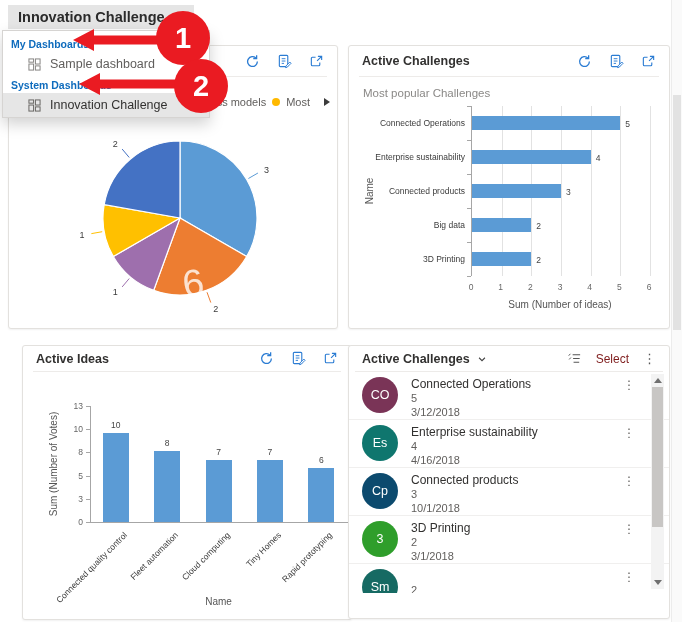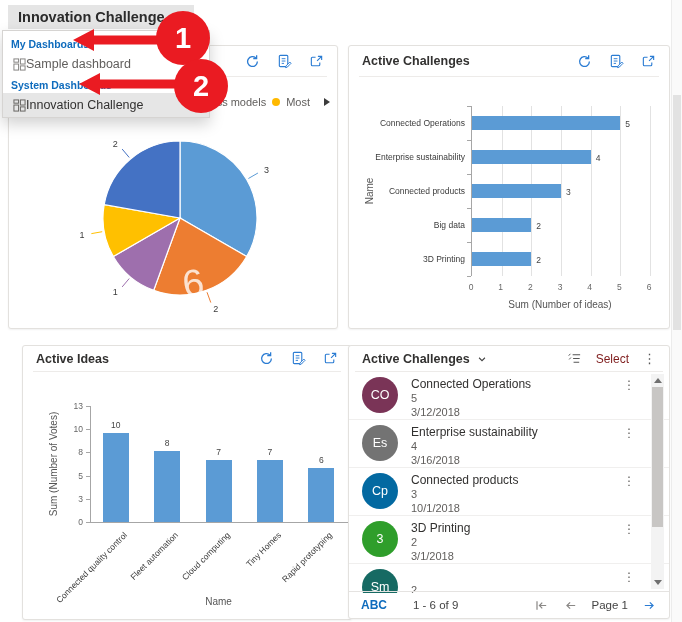--- a/index.html
+++ b/index.html
@@ -17,22 +17,22 @@
   .hr{height:1px;background:#EDEBE9;margin:0 10px;}
   .subtitle{font-size:11.5px;color:#8A8886;padding:10px 0 0 14px;}
   
   .selector{position:absolute;left:8px;top:5px;height:24px;background:#E5E5E5;display:flex;
             align-items:center;padding:0 10px;cursor:pointer;z-index:40;}
   .selector .t{font-size:14.5px;font-weight:600;color:#2B2B2B;}
   .selector .chev{margin-left:8px;color:#444;}
   .menu{position:absolute;left:2px;top:30px;width:206px;background:#fff;border:1px solid #D6D4D2;
         box-shadow:0 6px 14px rgba(0,0,0,.18);z-index:50;padding-top:4px;}
   .menu-group{font-size:10.5px;font-weight:700;color:#0F6CBD;padding:3px 0 2px 8px;cursor:pointer;}
-  .menu-item{display:flex;align-items:center;height:24px;padding-left:10px;font-size:12.5px;
-             color:#605E5C;cursor:pointer;}
+  .menu-item{display:flex;align-items:center;height:24px;padding-left:25px;font-size:12.5px;
+             color:#605E5C;cursor:pointer;gap:9px;}
   .menu-item.sel{background:#E6E6E6;color:#323130;}
   
   .overlay{position:absolute;left:0;top:0;z-index:120;pointer-events:none;}
   
   .legend-row{position:absolute;top:50px;left:0;right:7px;display:flex;justify-content:flex-end;
               align-items:center;gap:6px;font-size:11px;color:#605E5C;}
   .legend-dot{width:8px;height:8px;border-radius:50%;display:inline-block;}
   .legend-more{width:0;height:0;border-left:6px solid #3b3b3b;border-top:4px solid transparent;
                border-bottom:4px solid transparent;margin-left:8px;}
   
@@ -147,20 +147,21 @@
         </span>
       <span class="icon-btn">
           <svg viewBox="0 0 16 16">
             <path d="M7 3.5H3.5a1 1 0 0 0-1 1v7a1 1 0 0 0 1 1h7a1 1 0 0 0 1-1V9" fill="none" stroke="currentColor" stroke-width="1.2"></path>
             <path d="M9.5 2.5h4v4M13.2 2.8L8.6 7.4" fill="none" stroke="currentColor" stroke-width="1.2"></path>
           </svg>
         </span>
     </span>
   </div>
   <div class="hr"></div>
+  <div class="subtitle">Most popular Challenges</div>
   <div id="hbar-chart" style="position:absolute;left:0;top:0;width:322px;height:284px;">
       <div class="hplot" style="left: 122px; top: 60px; width: 178px; height: 170px;">
         <div class="hgrid" style="left: 29.6667px;"></div>
         <div class="hgrid" style="left: 59.3333px;"></div>
         <div class="hgrid" style="left: 89px;"></div>
         <div class="hgrid" style="left: 118.667px;"></div>
         <div class="hgrid" style="left: 148.333px;"></div>
         <div class="hgrid" style="left: 178px;"></div>
       </div>
       <div class="xticklab" style="left: 122px; top: 236px;">0</div>
@@ -278,28 +279,28 @@
   <div class="hr" style="margin:0 6px;"></div>
   <div class="rows-viewport" id="list-rows">
       <div class="lrow">
         <div class="avatar" style="background: rgb(122, 52, 87);">CO</div>
         <div class="ltitle">Connected Operations</div>
         <div class="lcount">5</div>
         <div class="ldate">3/12/2018</div>
         <div class="lmore">⋮</div>
       </div>
       <div class="lrow">
-        <div class="avatar" style="background: #737373;">Es</div>
+        <div class="avatar" style="background: #0f766e;">Es</div>
         <div class="ltitle">Enterprise sustainability</div>
         <div class="lcount">4</div>
-        <div class="ldate">3/16/2018</div>
-        <div class="lmore">⋮</div>
-      </div>
-      <div class="lrow">
-        <div class="avatar" style="background: #0369a1;">Cp</div>
+        <div class="ldate">4/16/2018</div>
+        <div class="lmore">⋮</div>
+      </div>
+      <div class="lrow">
+        <div class="avatar" style="background: #0c4a6e;">Cp</div>
         <div class="ltitle">Connected products</div>
         <div class="lcount">3</div>
         <div class="ldate">10/1/2018</div>
         <div class="lmore">⋮</div>
       </div>
       <div class="lrow">
         <div class="avatar" style="background: rgb(47, 158, 43);">3</div>
         <div class="ltitle">3D Printing</div>
         <div class="lcount">2</div>
         <div class="ldate">3/1/2018</div>
@@ -308,43 +309,20 @@
       <div class="lrow">
         <div class="avatar" style="background: rgb(22, 106, 99);">Sm</div>
         <div class="lcount">2</div>
         <div class="lmore">⋮</div>
       </div>
     </div>
   <div class="vscroll">
     <div class="sarrow" style="top:4px;border-bottom:5px solid #707070;"></div>
     <div class="vthumb" style="top:13px;height:140px;"></div>
     <div class="sarrow" style="bottom:4px;border-top:5px solid #707070;"></div>
-  </div>
-  <div class="list-footer">
-    <span class="abc">ABC</span>
-    <span class="range">1 - 6 of 9</span>
-    <span class="pager">
-      <span class="icon-btn" style="color:#8A8886;">
-          <svg viewBox="0 0 16 16">
-            <path d="M3.2 3.5v9" stroke="currentColor" stroke-width="1.3"></path>
-            <path d="M13 8H5.8M8.8 5l-3 3 3 3" fill="none" stroke="currentColor" stroke-width="1.3"></path>
-          </svg>
-        </span>
-      <span class="icon-btn" style="color:#8A8886;">
-          <svg viewBox="0 0 16 16">
-            <path d="M13 8H4.2M7.6 4.6L4.2 8l3.4 3.4" fill="none" stroke="currentColor" stroke-width="1.3"></path>
-          </svg>
-        </span>
-      <span class="pg">Page 1</span>
-      <span class="icon-btn" style="color:#2B7CD3;">
-          <svg viewBox="0 0 16 16">
-            <path d="M3 8h8.8M8.4 4.6L11.8 8l-3.4 3.4" fill="none" stroke="currentColor" stroke-width="1.3"></path>
-          </svg>
-        </span>
-    </span>
   </div>
 </div>
 
 <div class="selector">
   <span class="t">Innovation Challenge</span>
   <span class="chev">
       <svg viewBox="0 0 12 12" width="11" height="11">
         <path d="M2.5 4.5L6 8l3.5-3.5" fill="none" stroke="currentColor" stroke-width="1.3"></path>
       </svg>
     </span>

